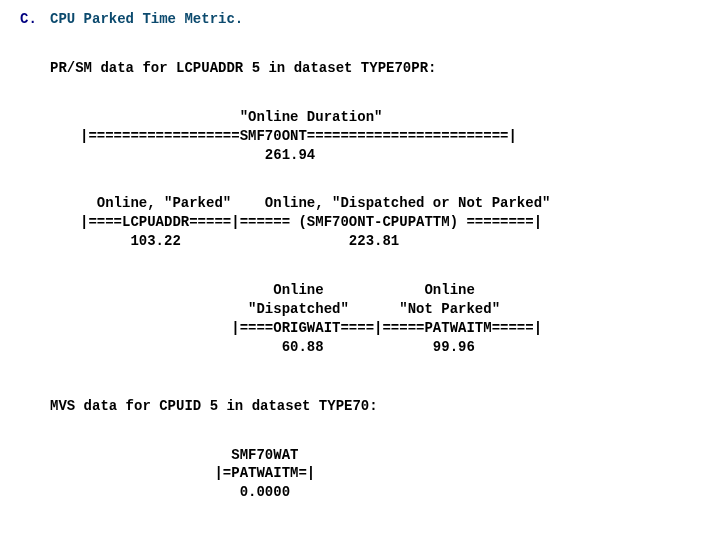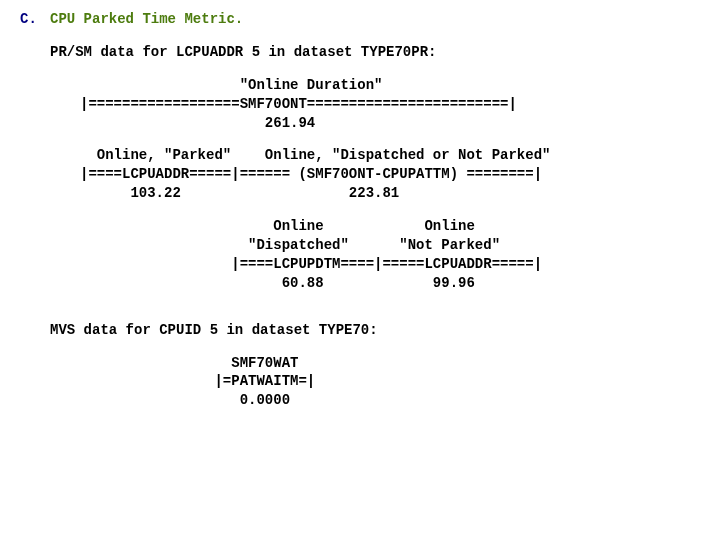--- a/index.html
+++ b/index.html
@@ -9,31 +9,31 @@
     font-size: 14px;
     font-weight: bold;
     line-height: 1.35;
     background: #fff;
     color: #000;
     width: 720px;
     box-sizing: border-box;
   }
   .row { display: flex; }
   .marker { color: #000080; width: 30px; flex: 0 0 30px; }
-  .heading { color: #4d7c0f; }
+  .heading { color: #0c4a6e; }
   .indent1 { margin-left: 30px; }
   .indent2 { margin-left: 30px; }
   pre {
     margin: 0;
     font-family: inherit;
     font-size: inherit;
     font-weight: inherit;
     white-space: pre;
   }
-  .block { margin-top: 14px; }
+  .block { margin-top: 30px; }
 </style>
 </head>
 <body>
 
 <div class="row">
   <div class="marker">C.</div>
   <div class="heading">CPU Parked Time Metric.</div>
 </div>
 
 <div class="indent1 block">
@@ -48,25 +48,25 @@
 
 <div class="indent1 block">
 <pre class="indent2"><span>  Online, "Parked"    Online, "Dispatched or Not Parked"</span>
 <span>|====LCPUADDR=====|====== (SMF70ONT-CPUPATTM) ========|</span>
 <span>      103.22                    223.81</span></pre>
 </div>
 
 <div class="indent1 block">
 <pre class="indent2"><span>                       Online            Online</span>
 <span>                    "Dispatched"      "Not Parked"</span>
-<span>                  |====LCPUPDTM====|=====LCPUADDR=====|</span>
+<span>                  |====ORIGWAIT====|=====PATWAITM=====|</span>
 <span>                        60.88             99.96</span></pre>
 </div>
 
-<div class="indent1" style="margin-top:28px;">
+<div class="indent1" style="margin-top:40px;">
   <div>MVS data for CPUID 5 in dataset TYPE70:</div>
 </div>
 
 <div class="indent1 block">
 <pre class="indent2"><span>                  SMF70WAT</span>
 <span>                |=PATWAITM=|</span>
 <span>                   0.0000</span></pre>
 </div>
 
 </body></html>

